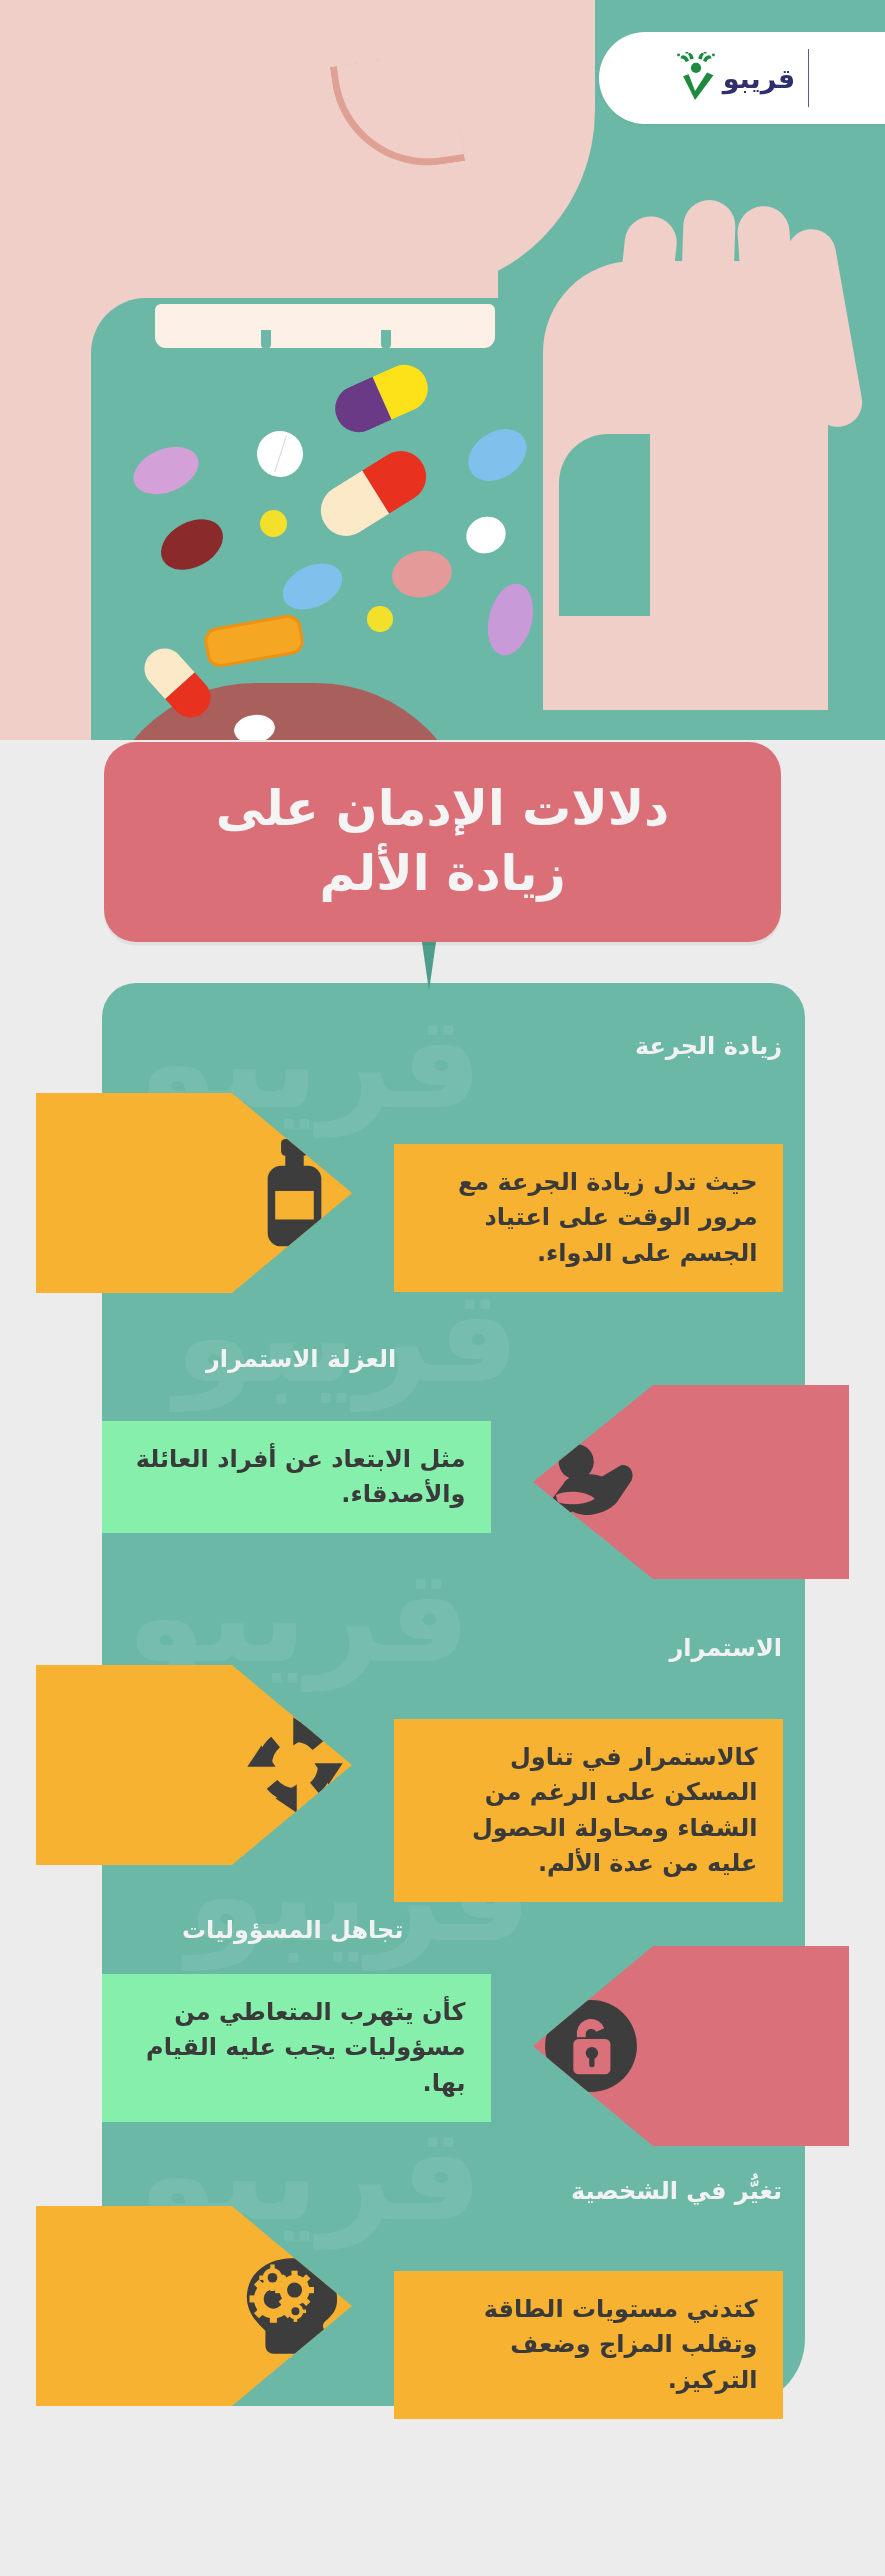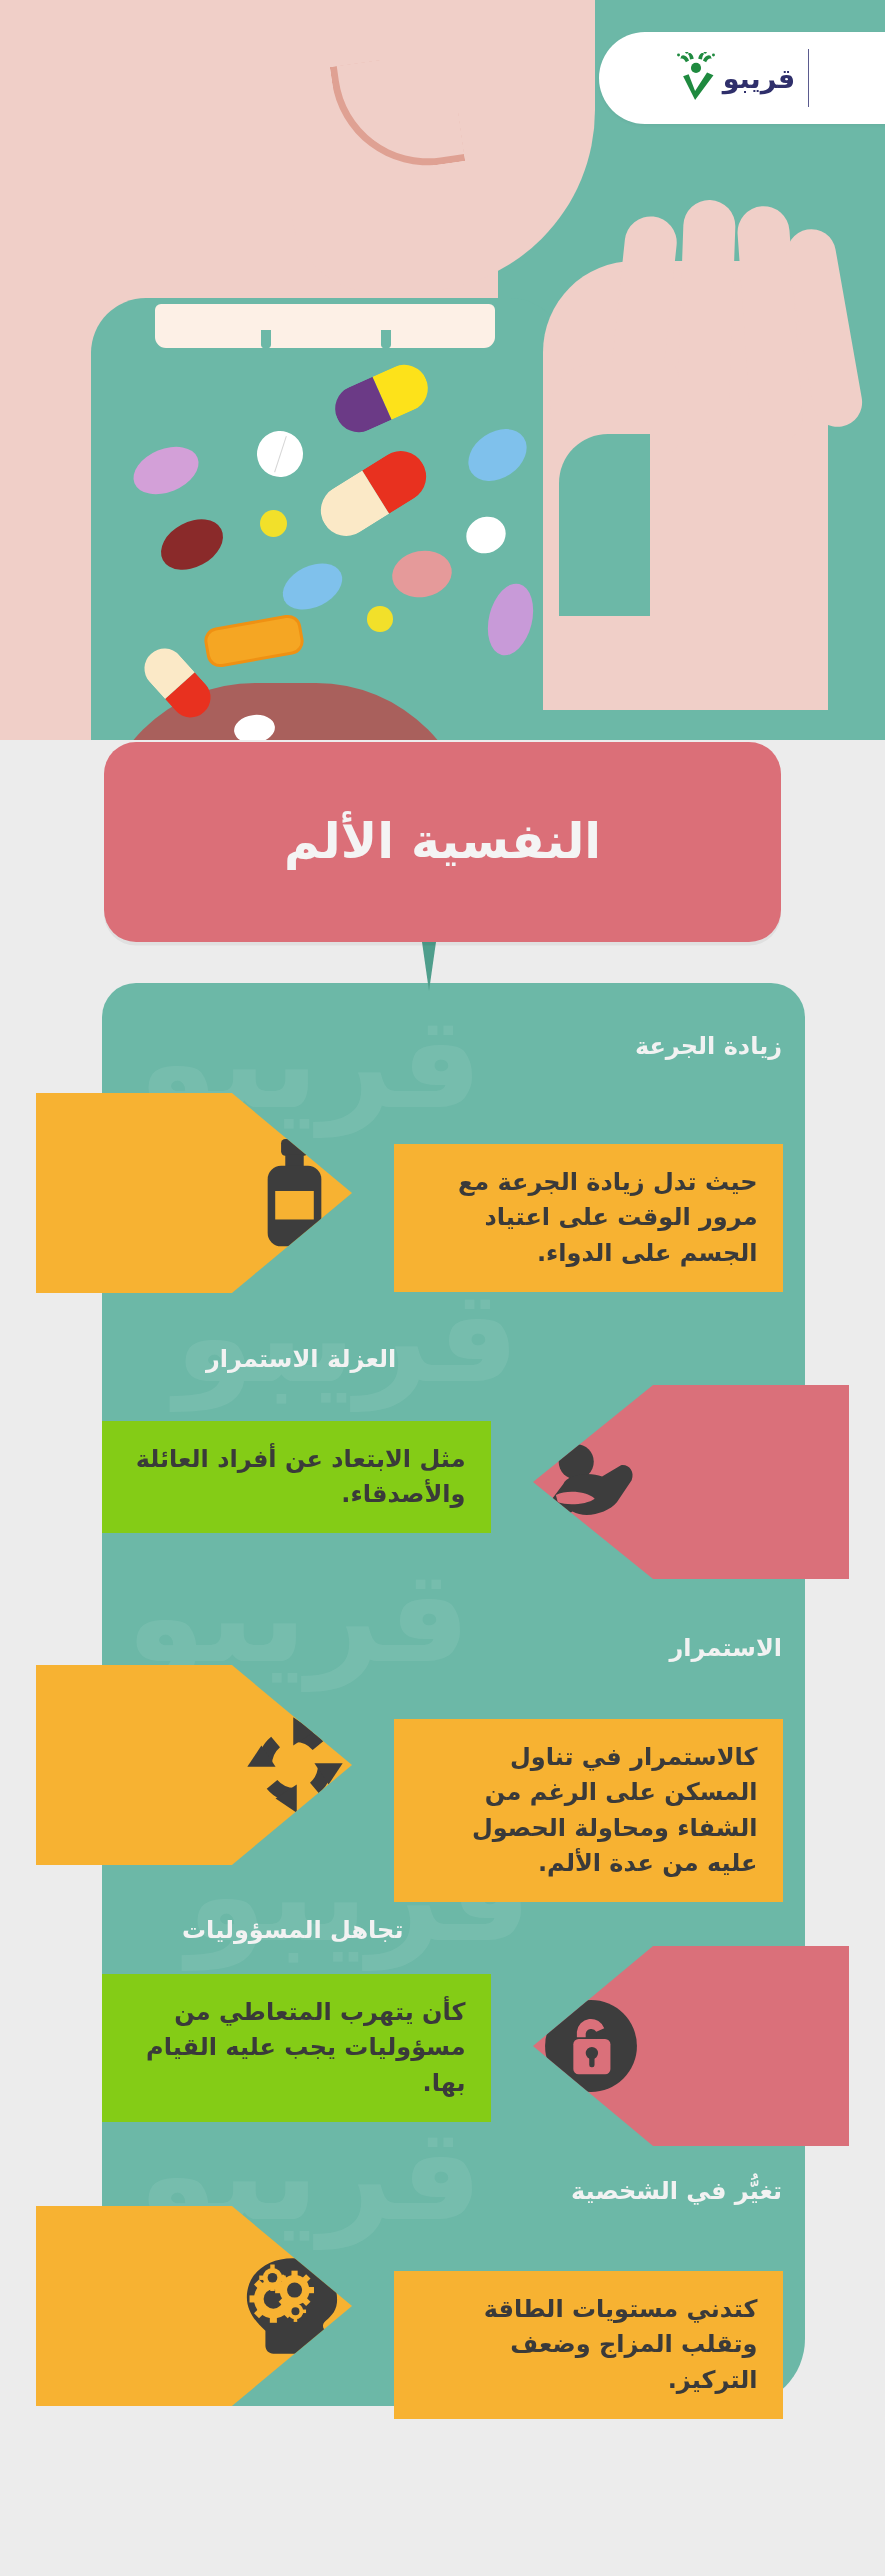--- a/index.html
+++ b/index.html
@@ -100,21 +100,21 @@
     position:absolute;
     background:#da707a;
     clip-path:polygon(38% 0, 100% 0, 100% 100%, 38% 100%, 0 50%);
     display:flex; align-items:center; justify-content:flex-end; padding-right:43px;
   }
   .icon-box { width:115px; height:115px; display:flex; align-items:center; justify-content:center; }
 
   
   .tcard { position:absolute; padding:20.6px 25.5px; display:flex; align-items:center; }
   .tcard.orange { background:#f7b232; }
-  .tcard.rose   { background:#84cc16; }
+  .tcard.rose   { background:#86efac; }
   .tcard p { color:#3a3a3a; font-size:24px; font-weight:bold; line-height:1.48; }
   .tcard.right-al { justify-content:flex-end; text-align:right;margin-top:36px; }
   .tcard.left-al  { justify-content:flex-start; text-align:right; }
 </style>
 </head>
 <body>
 
 <div class="page-bg"></div>
 
 <div class="hero">
@@ -187,21 +187,22 @@
           <circle cx="88" cy="6" r="3.2"></circle>
       </g>
       <path d="M22 52 L48 104 L88 50 L74 44 L48 84 L34 48 Z" fill="#1f8a3f"></path>
     </svg>
   </div>
 </div>
 
 <div class="title-tail"></div>
 <div class="title-card">
   <div class="title-text">
-    <div>النفسية الألم</div>
+    <div>دلالات الإدمان على</div>
+    <div>زيادة الألم</div>
   </div>
 </div>
 
 <div class="panel">
   <div class="panel-wm">
     <div class="wm-word" style="left:36px; top:4.9px;">قريبو</div>
     <div class="wm-word" style="left:73px; top:279px;">قريبو</div>
     <div class="wm-word" style="left:24px; top:559px;">قريبو</div>
     <div class="wm-word" style="left:85px; top:838px;">قريبو</div>
     <div class="wm-word" style="left:36px; top:1117px;">قريبو</div>

